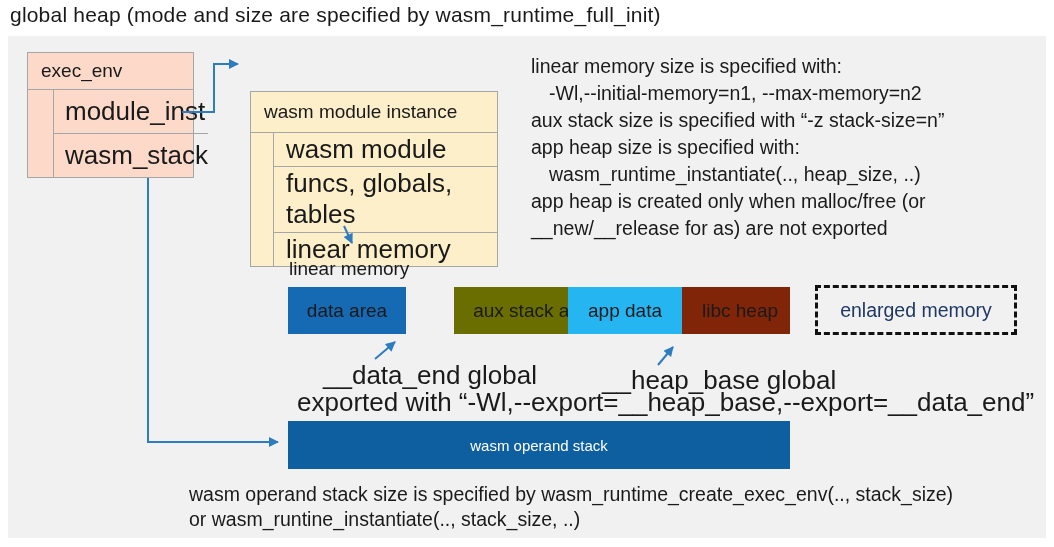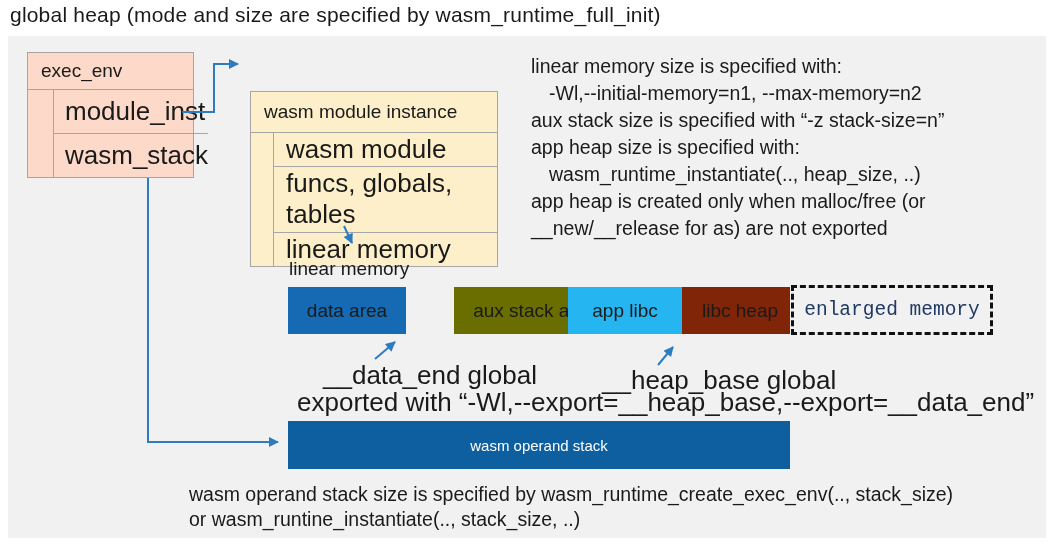--- a/index.html
+++ b/index.html
@@ -37,23 +37,23 @@
   .notes .indent { padding-left:18px; }
 
   .lm-label { position:absolute; left:289px; top:258px; font-size:19px; }
 
   .bar-seg { position:absolute; top:287px; height:47px; display:flex; align-items:center;
              justify-content:center; font-size:19px; white-space:nowrap; }
   .seg-data { left:288px; width:118px; }
   .seg-aux  { left:406px; width:162px; }
   .seg-app  { left:568px; width:114px; }
   .seg-libc { left:682px; width:108px; }
-  .seg-enlarged { position:absolute; left:791px; top:285px; width:202px; height:50px;
+  .seg-enlarged { position:absolute; left:815px; top:285px; width:202px; height:50px;
                   border:3px dashed #111111; display:flex; align-items:center; justify-content:center;
-                  font-size:19.5px;font-family:Liberation Mono, monospace; }
+                  font-size:19.5px; }
 
   .ann { position:absolute; font-size:26px; white-space:nowrap; }
   .ann-dataend { left:323px; top:360px; }
   .ann-heapbase { left:602px; top:365px; }
   .ann-exported { left:297px; top:387px; }
 
   .operand-bar { position:absolute; left:288px; top:421px; width:502px; height:48px;
                  display:flex; align-items:center; justify-content:center;
                  color:#ffffff; font-size:15px; }
 
@@ -100,21 +100,21 @@
     <div>app heap size is specified with:</div>
     <div class="indent">wasm_runtime_instantiate(.., heap_size, ..)</div>
     <div>app heap is created only when malloc/free (or</div>
     <div>__new/__release for as) are not exported</div>
   </div>
 
   <div class="lm-label">linear memory</div>
 
   <div class="bar-seg seg-data" style="background-color: rgb(21, 106, 179);">data area</div>
   <div class="bar-seg seg-aux" style="background-color: rgb(106, 110, 0); margin-left: 48px;">aux stack area</div>
-  <div class="bar-seg seg-app" style="background-color: rgb(37, 182, 242);">app libc</div>
+  <div class="bar-seg seg-app" style="background-color: rgb(37, 182, 242);">app data</div>
   <div class="bar-seg seg-libc" style="background-color: rgb(128, 37, 8); padding-left: 8px;">libc heap</div>
   <div class="seg-enlarged" style="color: rgb(31, 56, 100);">enlarged memory</div>
 
   <div class="ann ann-dataend">__data_end global</div>
   <div class="ann ann-heapbase">__heap_base global</div>
   <div class="ann ann-exported">exported with “-Wl,--export=__heap_base,--export=__data_end”</div>
 
   <div class="operand-bar" style="background-color: rgb(14, 95, 159);">wasm operand stack</div>
 
   <div class="footer">

